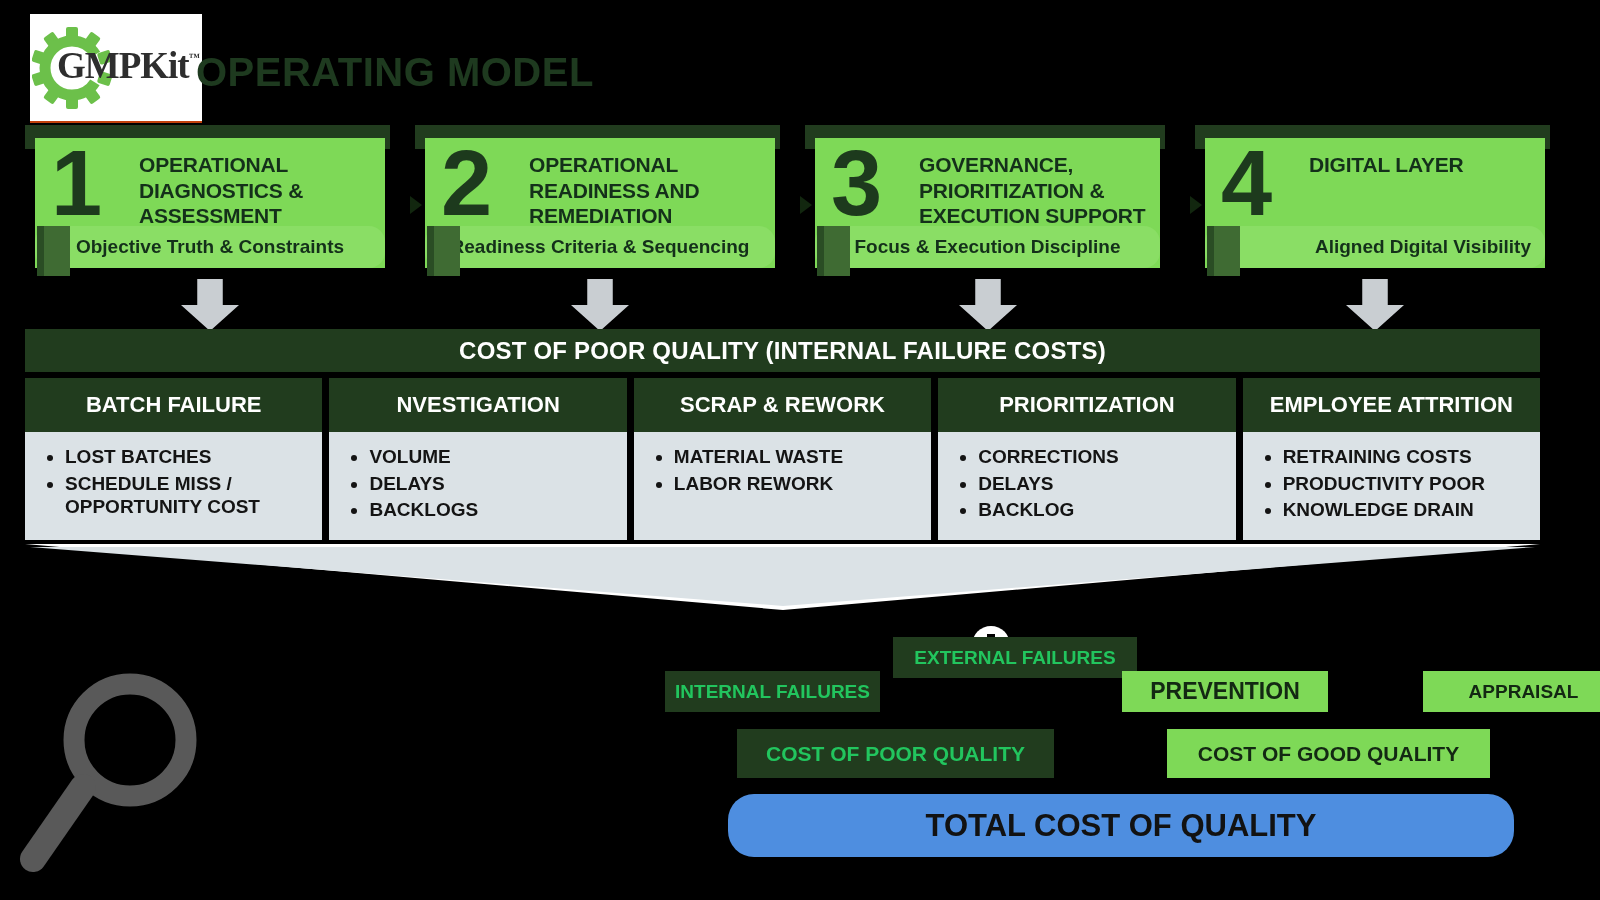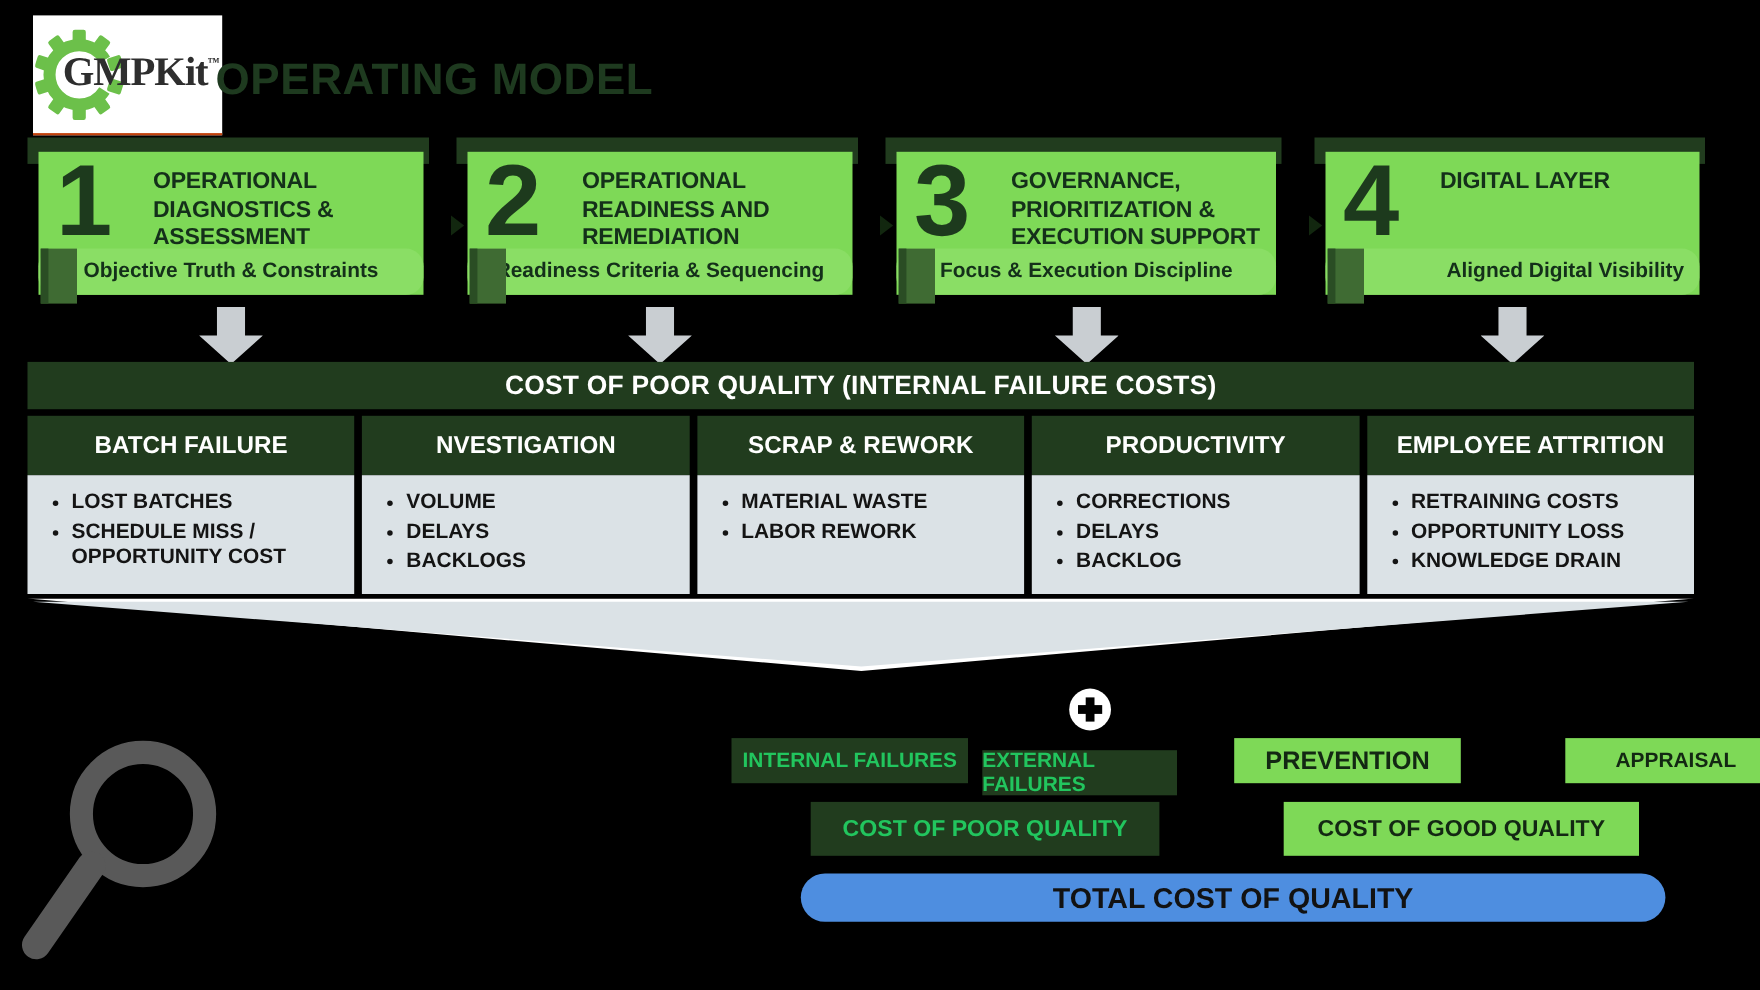--- a/index.html
+++ b/index.html
@@ -56,26 +56,26 @@
   
   .funnel{position:absolute;left:25px;top:544px;}
   .plus-circle{position:absolute;left:972px;top:626px;width:38px;height:38px;border-radius:50%;
                background:#fff;}
   .plus-circle::before{content:'';position:absolute;left:8px;top:15px;width:22px;height:8px;background:#000;}
   .plus-circle::after{content:'';position:absolute;left:15px;top:8px;width:8px;height:22px;background:#000;}
   .sum-box{position:absolute;display:flex;align-items:center;justify-content:center;font-weight:800;}
   .dark-box{background:var(--dark-green);color:#22c55e;}
   .green-box{background:var(--bright-green);color:#132813;}
   .b-int{left:665px;top:671px;width:215px;height:41px;font-size:19px;}
-  .b-ext{left:893px;top:682px;width:177px;height:41px;font-size:19px;}
+  .b-ext{left:893px;top:637px;width:244px;height:41px;font-size:19px;}
   .b-prev{left:1122px;top:671px;width:206px;height:41px;font-size:23px;}
   .b-appr{left:1423px;top:671px;width:201px;height:41px;font-size:19px;}
   .b-poor{left:737px;top:729px;width:317px;height:49px;font-size:21px;}
   .b-good{left:1167px;top:729px;width:323px;height:49px;font-size:21px;}
-  .b-total{left:728px;top:794px;width:786px;height:44px;font-size:26px;background:var(--blue);color:#121212;border-radius:26px;}
+  .b-total{left:728px;top:794px;width:786px;height:63px;font-size:31px;background:var(--blue);color:#121212;border-radius:26px;}
   .magnifier{position:absolute;left:8px;top:652px;}
 </style>
 </head>
 <body>
 
 <div class="stage">
 
   <div class="logo-box">
     <svg class="logo-gear" width="84" height="92" viewBox="0 0 84 92">
       <g fill="var(--logo-green)" transform="translate(40,46)">
@@ -189,35 +189,35 @@
     <div class="col">
       <div class="col-header">SCRAP &amp; REWORK</div>
       <div class="col-body">
         <ul>
           <li>MATERIAL WASTE</li>
           <li>LABOR REWORK</li>
         </ul>
       </div>
     </div>
     <div class="col">
-      <div class="col-header">PRODUCTIVITY</div>
+      <div class="col-header">PRIORITIZATION</div>
       <div class="col-body">
         <ul>
           <li>CORRECTIONS</li>
           <li>DELAYS</li>
           <li>BACKLOG</li>
         </ul>
       </div>
     </div>
     <div class="col">
       <div class="col-header">EMPLOYEE ATTRITION</div>
       <div class="col-body">
         <ul>
           <li>RETRAINING COSTS</li>
-          <li>OPPORTUNITY LOSS</li>
+          <li>PRODUCTIVITY POOR</li>
           <li>KNOWLEDGE DRAIN</li>
         </ul>
       </div>
     </div>
   </div>
 
   <svg class="funnel" width="1515" height="70" viewBox="0 0 1515 70">
     <polygon points="0,0 1515,0 758,66" fill="#ffffff"></polygon>
     <polygon points="5,3 1510,3 758,62" fill="var(--panel-gray)"></polygon>
   </svg>

